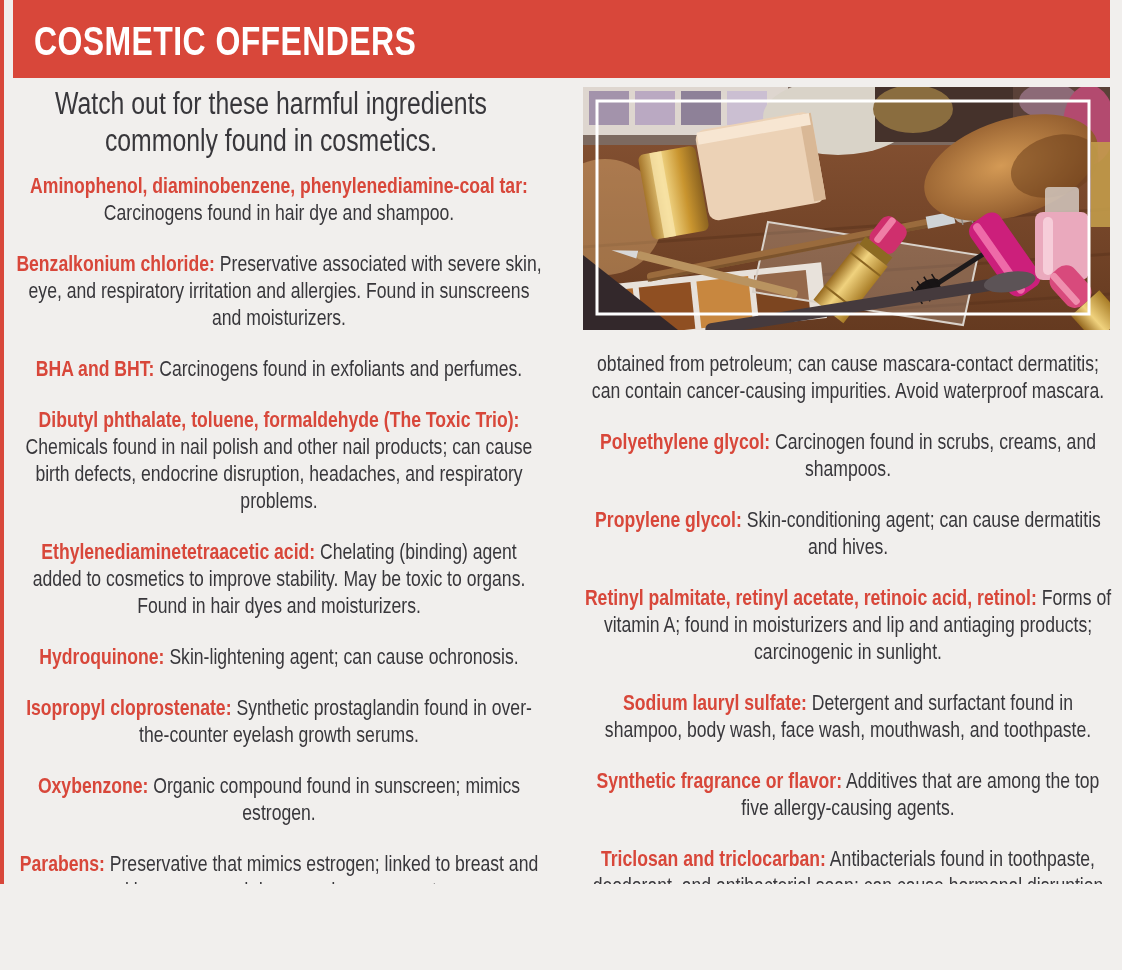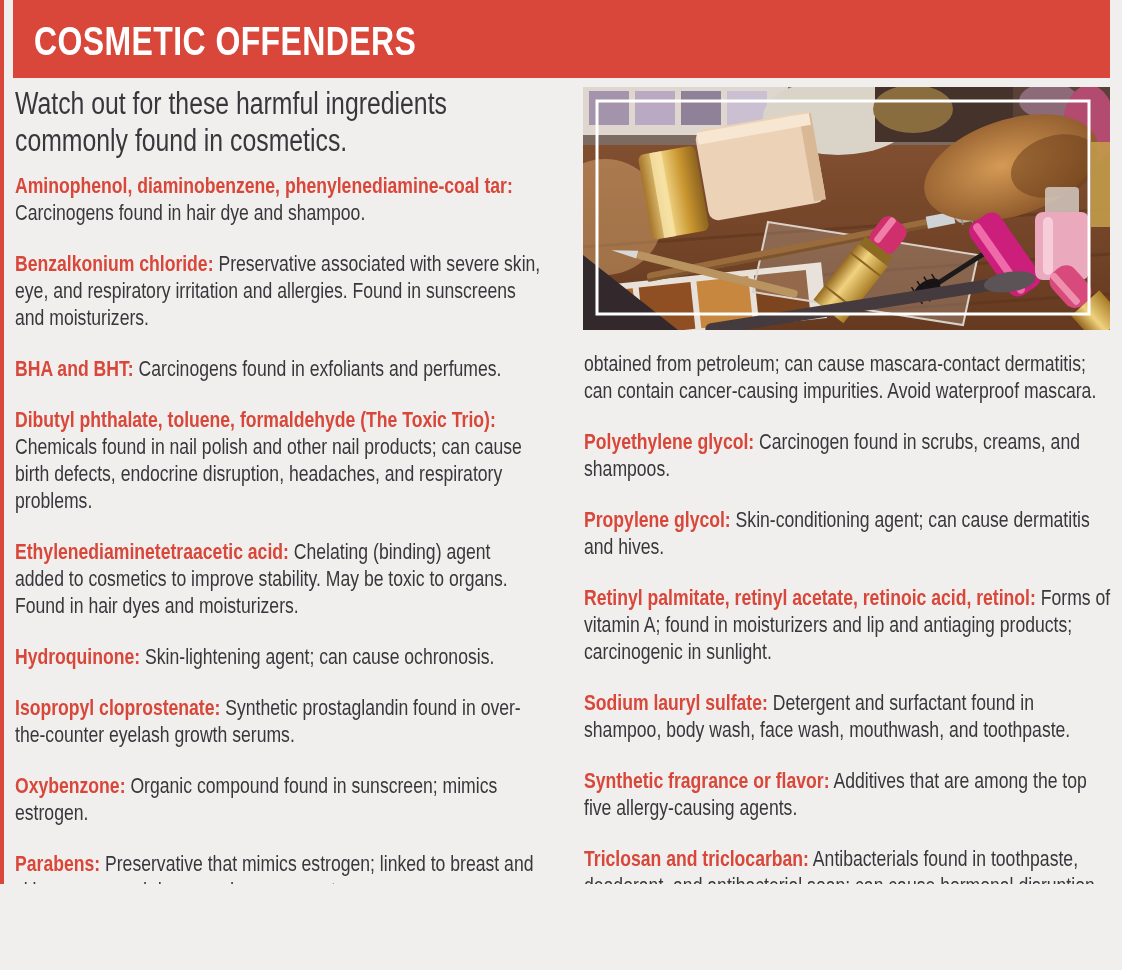--- a/index.html
+++ b/index.html
@@ -1,18 +1,18 @@
 <!DOCTYPE html>
 <html><head>
 <meta charset="utf-8">
 <style>
   html,body { margin:0; padding:0; background:#f1efed; }
   .canvas {
     position:relative; width:1122px; height:884px; overflow:hidden;
-    background:#f1efed; font-family:"Liberation Sans", sans-serif;
+    background:#f1efed; font-family:"Liberation Sans", sans-serif;text-align:center;
   }
   .edge-left  { position:absolute; left:0; top:0; width:4px; height:970px; background:#d8473a; }
   .edge-bottom{ position:absolute; left:0; top:963px; width:1110px; height:7px; background:#d8473a; }
 
   .header {
     position:absolute; left:13px; top:0; width:1097px; height:78px; background:#d8473a;
   }
   .header h1 {
     margin:0; position:absolute; left:21px; top:19px;
     font-size:40px; font-weight:bold; color:#ffffff; letter-spacing:0.5px;

